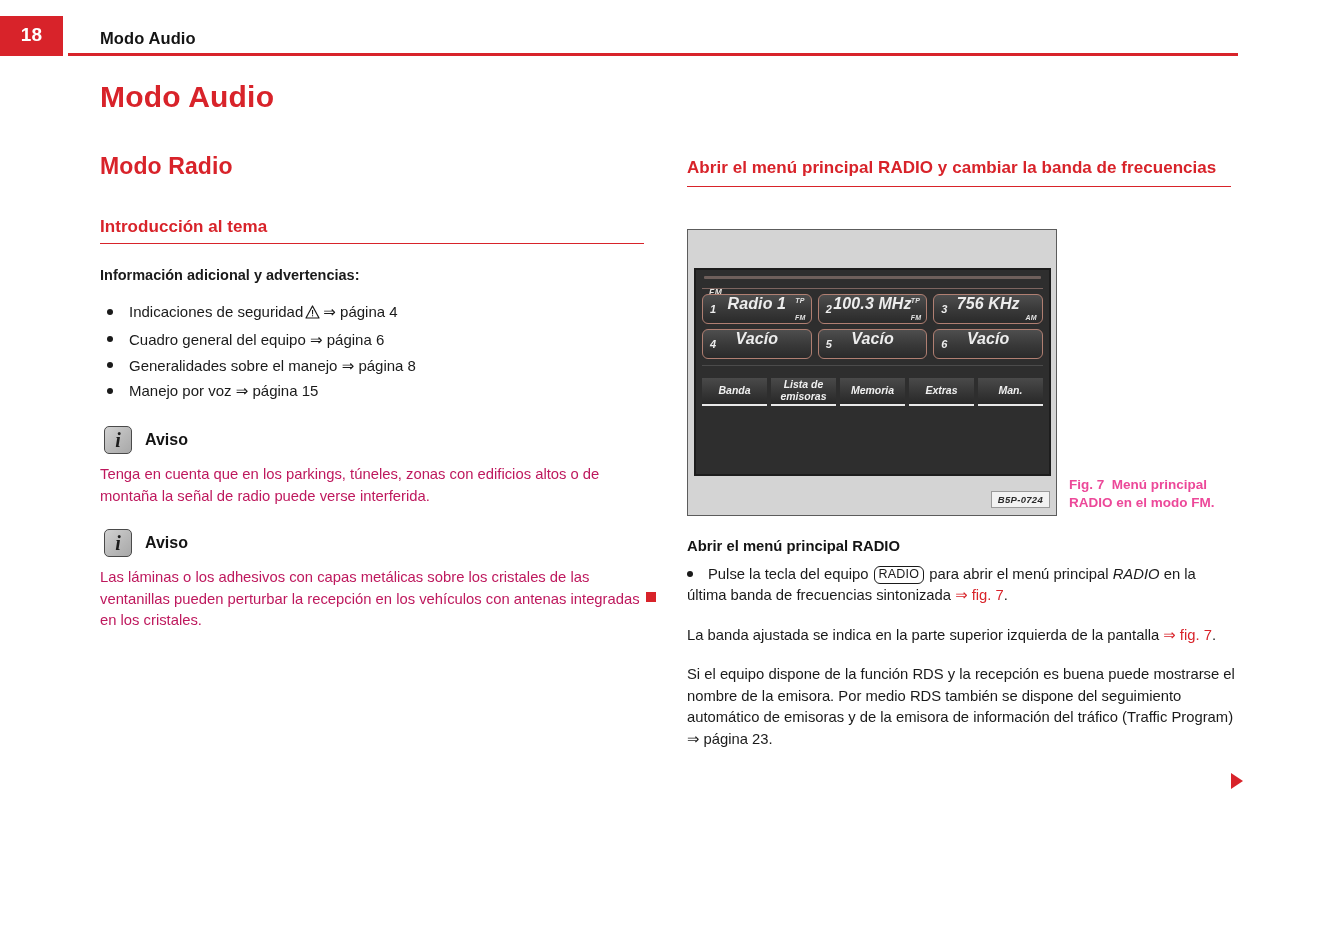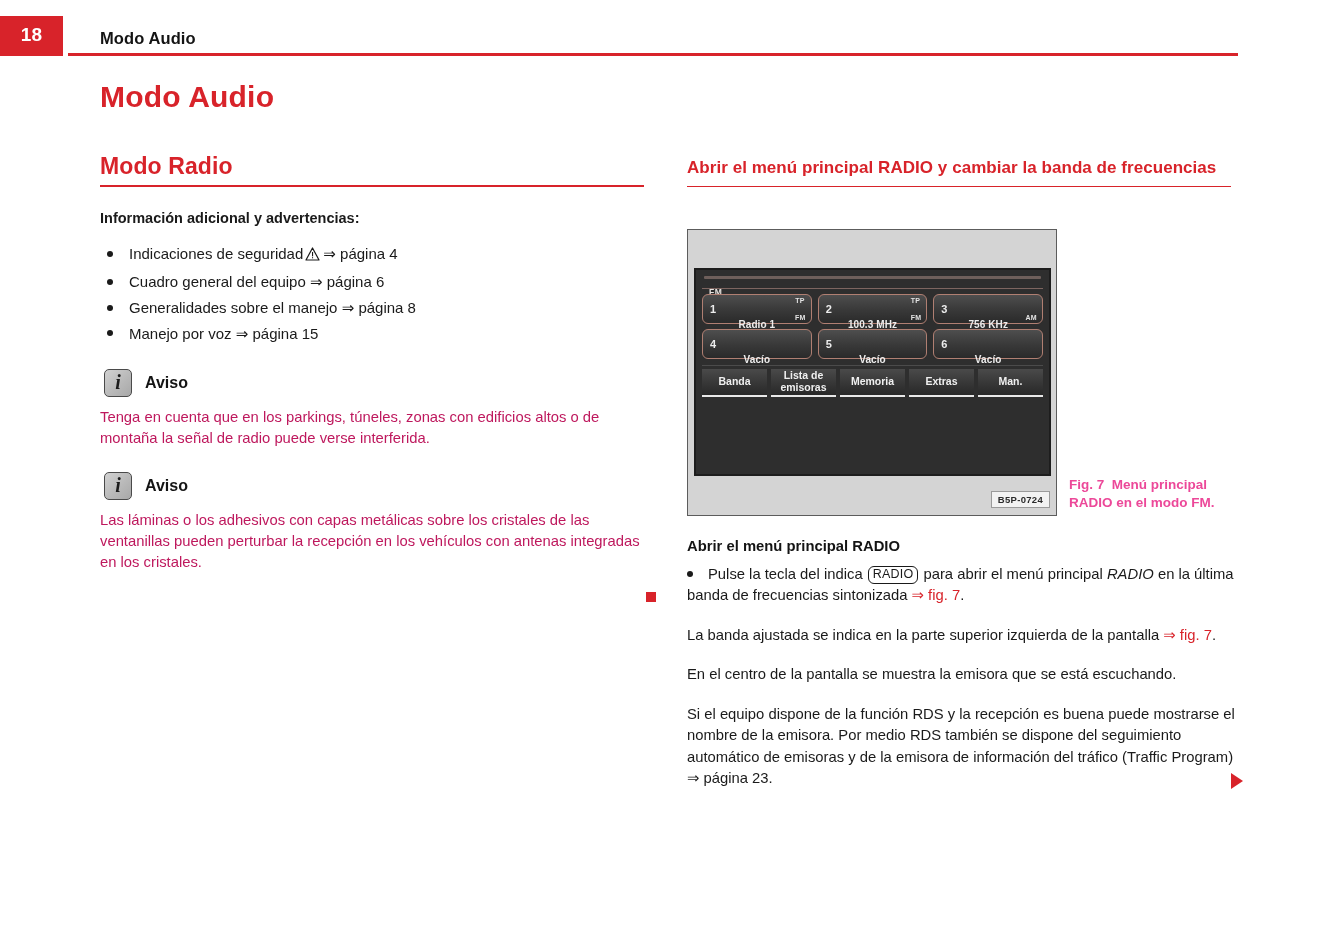--- a/index.html
+++ b/index.html
@@ -244,20 +244,21 @@
     border-bottom: 8px solid transparent;
   }
 
   
   .figure-wrap {
     position: absolute;
     left: 687px;
     top: 229px;
     width: 370px;
     height: 287px;
+    font-style: italic;
   }
   .device {
     position: absolute;
     left: 0; top: 0;
     width: 370px;
     height: 287px;
     background: #d4d4d4;
     border: 1.5px solid #5c5c5c;
     box-sizing: border-box;
   }
@@ -357,23 +358,23 @@
     position: absolute;
     left: 7px;
     top: 8px;
     font-size: 11px;
     font-weight: bold;
     color: #ededed;
   }
   .preset .lbl {
     position: absolute;
     left: 0; right: 0;
-    top: 24px;
+    top: 0;
     text-align: center;
-    font-size: 10px;
+    font-size: 16px;
     font-weight: bold;
     color: #ededed;
     letter-spacing: 0.1px;
   }
   .preset .tp {
     position: absolute;
     right: 6px;
     top: 2px;
     font-size: 7px;
     font-weight: bold;
@@ -387,21 +388,21 @@
     font-size: 7px;
     font-weight: bold;
     color: #e4e4e4;
     letter-spacing: 0.3px;
   }
   .menu-bar {
     margin-top: 6px;
     display: flex;
     gap: 4px;
     border-top: 1px solid #4b4b4b;
-    padding-top: 3px;
+    padding-top: 12px;
   }
   .menu-btn {
     flex: 1;
     height: 28px;
     border-bottom: 2px solid #e8e8e8;
     background: linear-gradient(180deg, #4a4a4a 0%, #353535 60%, #282828 100%);
     display: flex;
     align-items: center;
     justify-content: center;
     text-align: center;
@@ -487,20 +488,21 @@
   <div class="header-rule-left"></div>
   <div class="header-rule"></div>
 </div>
 
 <div class="col-left">
 
   <h1 class="doc-title">Modo Audio</h1>
 
   <h2 class="doc-h2">Modo Radio</h2>
 
+  <h3 class="doc-h3">Introducción al tema</h3>
   <div class="h3-rule"></div>
 
   <p class="bold-lead">Información adicional y advertencias:</p>
 
   <ul class="bullets">
     <li>
       <span class="dot"></span><span>Indicaciones de seguridad</span><span class="tri-warn"><svg width="15" height="14" viewBox="0 0 15 14">
             <path d="M7.5 1 L14 13 L1 13 Z" fill="none" stroke="#1a1a1a" stroke-width="1.2" stroke-linejoin="round"></path>
             <rect x="7" y="5" width="1.1" height="4.3" fill="#1a1a1a"></rect>
             <rect x="7" y="10.2" width="1.1" height="1.1" fill="#1a1a1a"></rect>
@@ -604,23 +606,22 @@
 </div>
 
 <div class="fig-caption">
   <span>Fig. 7</span>&nbsp;&nbsp;<span>Menú principal RADIO en el modo FM.</span>
 </div>
 
 <div style="position:absolute; left:687px; top:538px; width:548px;">
 
   <p class="sub-head-right">Abrir el menú principal RADIO</p>
 
-  <p class="bullet-right"><span class="dot"></span><span>Pulse la tecla del indica</span> <span class="key-cap">RADIO</span> <span>para abrir el menú principal</span> <span class="ital">RADIO</span> <span>en la última banda de frecuencias sintonizada</span> <span class="red-link">⇒ fig. 7</span><span>.</span></p>
+  <p class="bullet-right"><span class="dot"></span><span>Pulse la tecla del equipo</span> <span class="key-cap">RADIO</span> <span>para abrir el menú principal</span> <span class="ital">RADIO</span> <span>en la última banda de frecuencias sintonizada</span> <span class="red-link">⇒ fig. 7</span><span>.</span></p>
 
   <p class="body-right"><span>La banda ajustada se indica en la parte superior izquierda de la pantalla</span> <span class="red-link">⇒ fig. 7</span><span>.</span></p>
 
-  <p class="body-right">En el centro de la pantalla se muestra la emisora que se está escuchando.</p>
 
   <p class="body-right">Si el equipo dispone de la función RDS y la recepción es buena puede mostrarse el nombre de la emisora. Por medio RDS también se dispone del seguimiento automático de emisoras y de la emisora de información del tráfico (Traffic Program) ⇒ página 23.</p>
 
 </div>
 
 <div class="cont-arrow"></div>
 
 </body></html>

